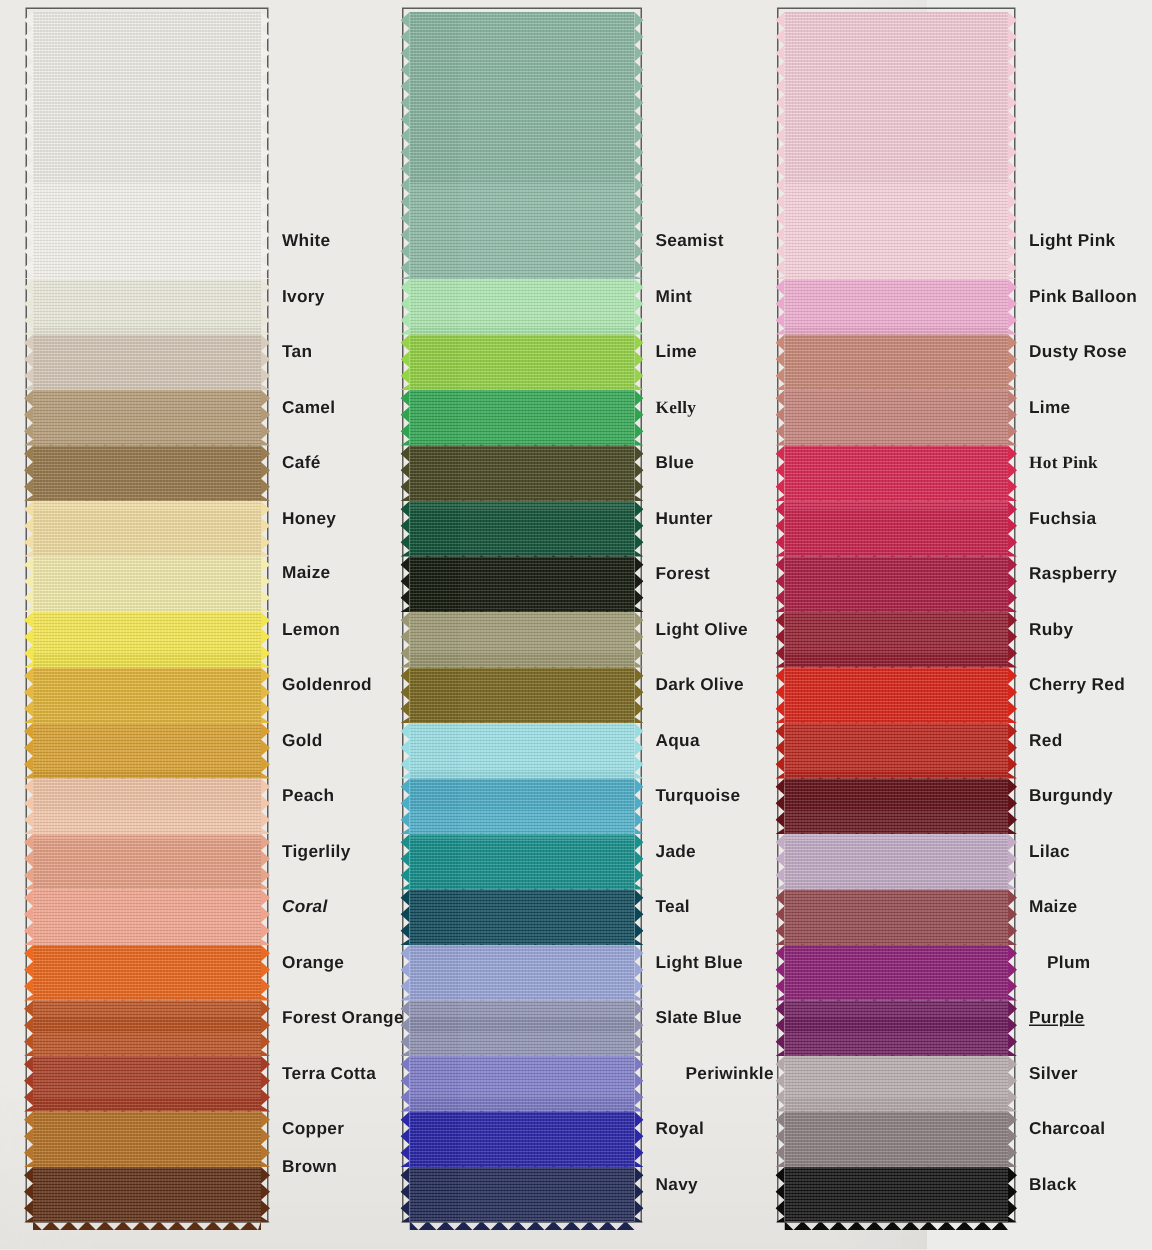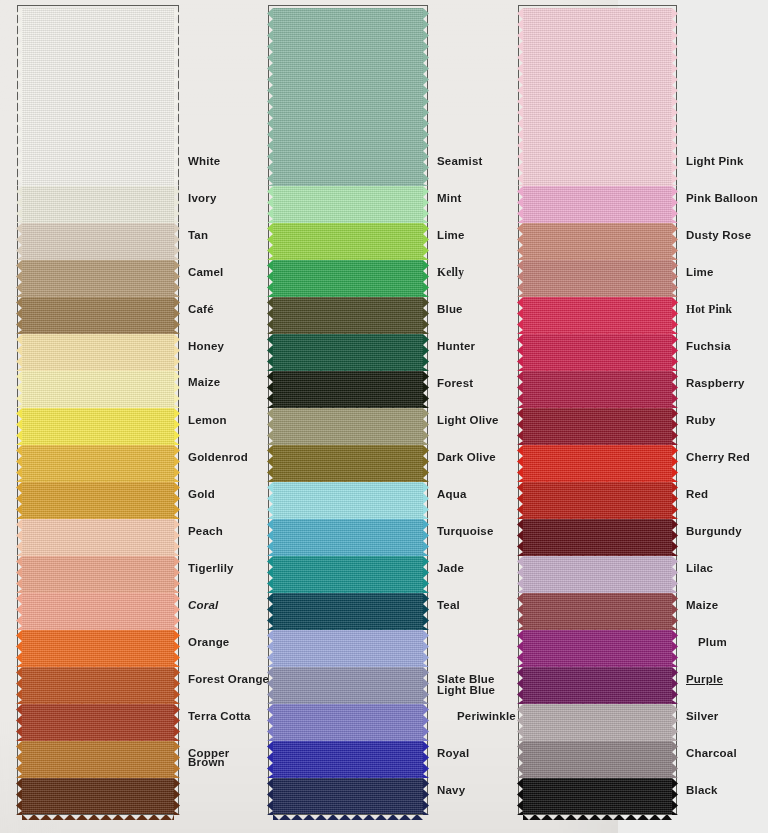--- a/index.html
+++ b/index.html
@@ -324,21 +324,21 @@
         <div class="label" style="top: 414px;">Lemon</div>
         <div class="label" style="top: 451px;">Goldenrod</div>
         <div class="label" style="top: 488px;">Gold</div>
         <div class="label" style="top: 525px;">Peach</div>
         <div class="label" style="top: 562px;">Tigerlily</div>
         <div class="label" style="top: 599px; font-style: italic;">Coral</div>
         <div class="label" style="top: 636px;">Orange</div>
         <div class="label" style="top: 673px;">Forest Orange</div>
         <div class="label" style="top: 710px;">Terra Cotta</div>
         <div class="label" style="top: 747px;">Copper</div>
-        <div class="label" style="top: 756px; text-align: center;">Brown</div>
+        <div class="label" style="top: 772px; text-align: center;">Brown</div>
       </div>
     </div>
     <div class="column" style="left: 0px;">
       <div class="pinked-side" style="left: 267px; top: 8px; height: 807px;">
         <svg width="6" height="807" viewBox="0 0 6 807" preserveAspectRatio="none" style="display: block;">
           <path d="M 6 0 L 0 5.5 L 6 11 L 0 16.5 L 6 22 L 0 27.5 L 6 33 L 0 38.5 L 6 44 L 0 49.5 L 6 55 L 0 60.5 L 6 66 L 0 71.5 L 6 77 L 0 82.5 L 6 88 L 0 93.5 L 6 99 L 0 104.5 L 6 110 L 0 115.5 L 6 121 L 0 126.5 L 6 132 L 0 137.5 L 6 143 L 0 148.5 L 6 154 L 0 159.5 L 6 165 L 0 170.5 L 6 176 L 0 178 L 6 178 Z" fill="#8bb7a4"></path>
           <path d="M 6 178 L 0 183.5 L 6 189 L 0 194.5 L 6 200 L 0 205.5 L 6 211 L 0 215 L 6 215 Z" fill="#a9e3ad"></path>
           <path d="M 6 215 L 0 220.5 L 6 226 L 0 231.5 L 6 237 L 0 242.5 L 6 248 L 0 252 L 6 252 Z" fill="#96d348"></path>
           <path d="M 6 252 L 0 257.5 L 6 263 L 0 268.5 L 6 274 L 0 279.5 L 6 285 L 0 289 L 6 289 Z" fill="#2fa350"></path>
           <path d="M 6 289 L 0 294.5 L 6 300 L 0 305.5 L 6 311 L 0 316.5 L 6 322 L 0 326 L 6 326 Z" fill="#4b4b28"></path>
@@ -533,21 +533,21 @@
         <div class="label" style="top: 266px; font-family: Liberation Serif, serif;">Kelly</div>
         <div class="label" style="top: 303px;">Blue</div>
         <div class="label" style="top: 340px;">Hunter</div>
         <div class="label" style="top: 377px;">Forest</div>
         <div class="label" style="top: 414px;">Light Olive</div>
         <div class="label" style="top: 451px;">Dark Olive</div>
         <div class="label" style="top: 488px;">Aqua</div>
         <div class="label" style="top: 525px;">Turquoise</div>
         <div class="label" style="top: 562px;">Jade</div>
         <div class="label" style="top: 599px;">Teal</div>
-        <div class="label" style="top: 636px; margin-top: 48px;">Light Blue</div>
+        <div class="label" style="top: 636px;">Light Blue</div>
         <div class="label" style="top: 673px;">Slate Blue</div>
         <div class="label" style="top: 710px; margin-left: 20px;">Periwinkle</div>
         <div class="label" style="top: 747px;">Royal</div>
         <div class="label" style="top: 784px;">Navy</div>
       </div>
     </div>
     <div class="column" style="left: 0px;">
       <div class="pinked-side" style="left: 517px; top: 8px; height: 807px;">
         <svg width="6" height="807" viewBox="0 0 6 807" preserveAspectRatio="none" style="display: block;">
           <path d="M 6 0 L 0 5.5 L 6 11 L 0 16.5 L 6 22 L 0 27.5 L 6 33 L 0 38.5 L 6 44 L 0 49.5 L 6 55 L 0 60.5 L 6 66 L 0 71.5 L 6 77 L 0 82.5 L 6 88 L 0 93.5 L 6 99 L 0 104.5 L 6 110 L 0 115.5 L 6 121 L 0 126.5 L 6 132 L 0 137.5 L 6 143 L 0 148.5 L 6 154 L 0 159.5 L 6 165 L 0 170.5 L 6 176 L 0 178 L 6 178 Z" fill="#f3cdd6"></path>

